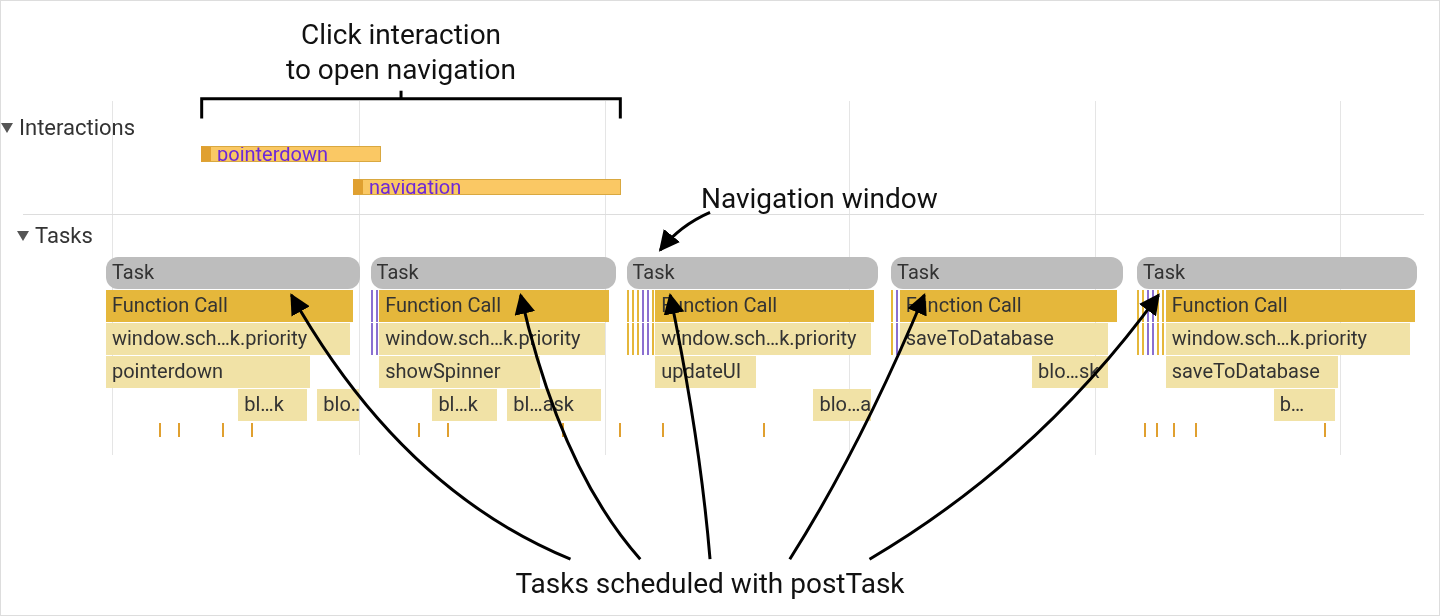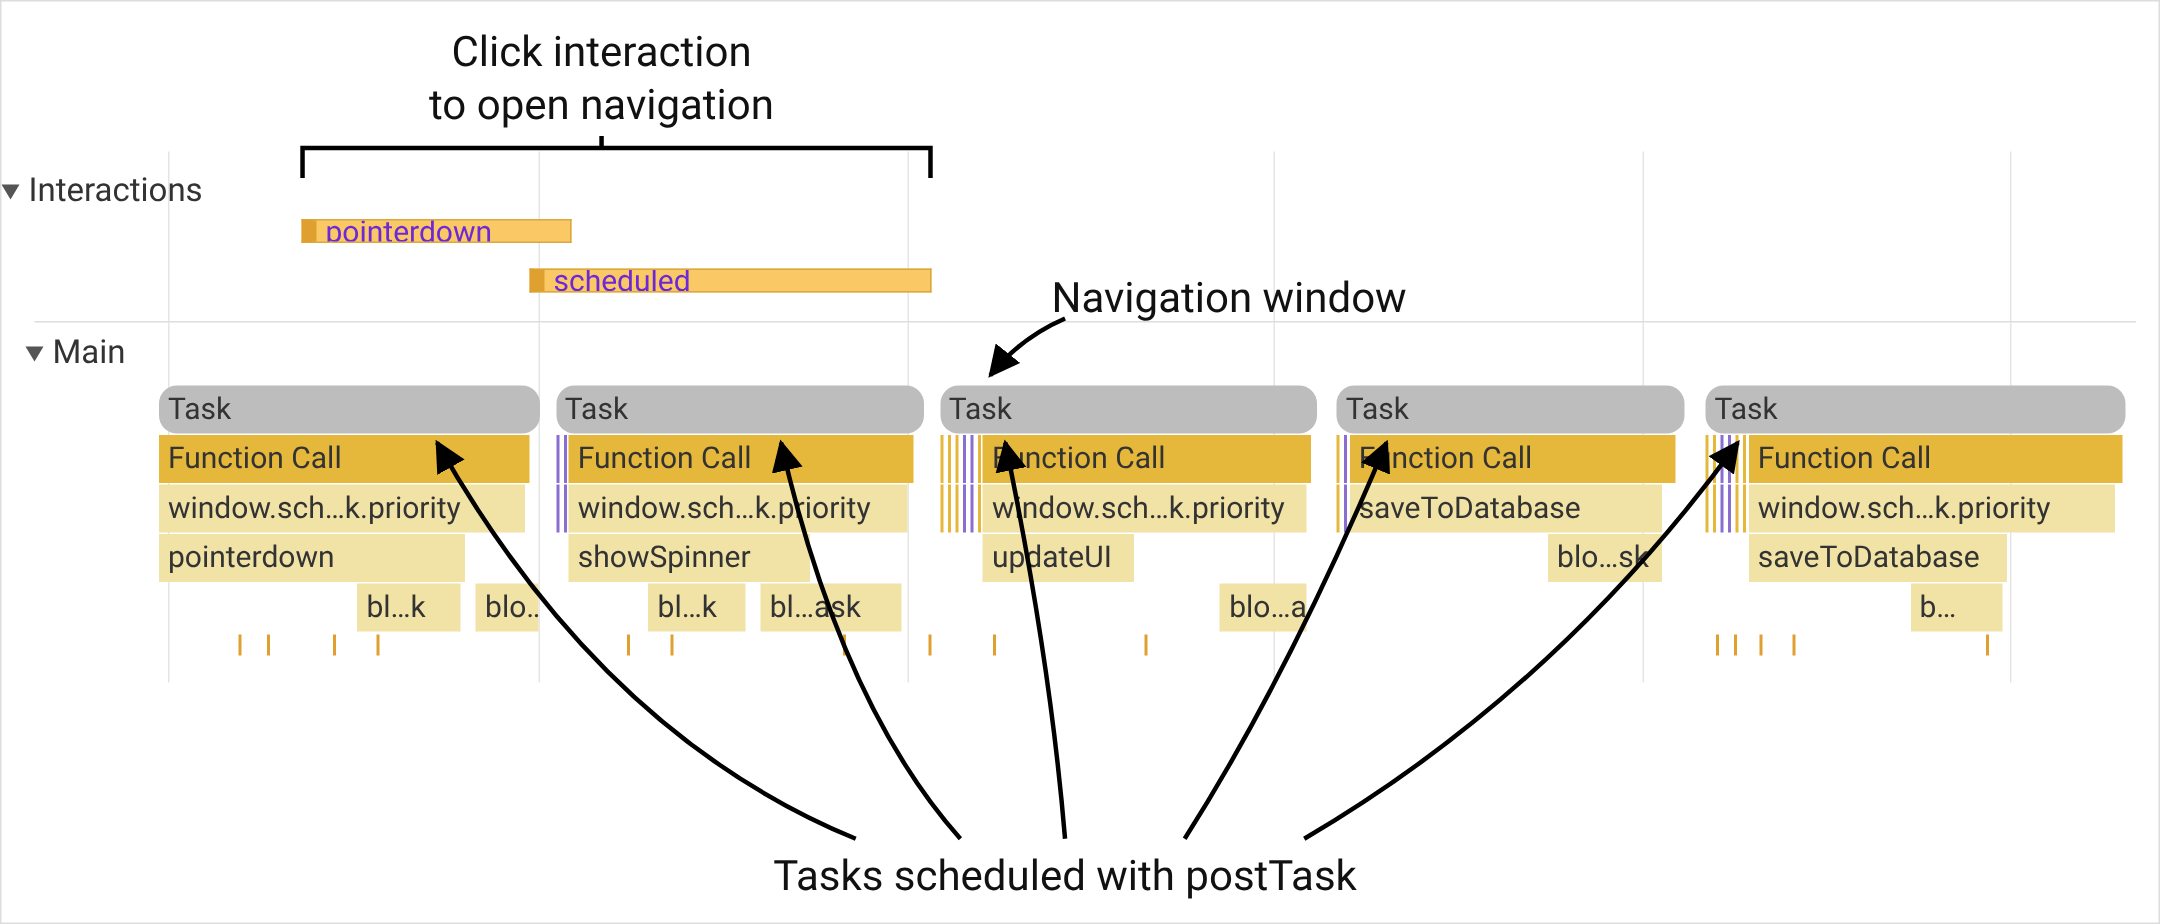--- a/index.html
+++ b/index.html
@@ -138,28 +138,28 @@
 
   <div class="track-label" style="left:0; top:114px;align-items:center;">
     <span class="chevron"></span>
     <span>Interactions</span>
   </div>
 
   <div class="ibar" style="left:200px; top:145px; width:180px;">
       <span>pointerdown</span>
     </div>
   <div class="ibar" style="left:352px; top:178px; width:268px;">
-      <span>scheduled</span>
+      <span>navigation</span>
     </div>
 
   <div class="track-rule" style="top:213px;"></div>
 
   <div class="track-label" style="left:16px; top:222px;">
     <span class="chevron"></span>
-    <span>Main</span>
+    <span>Tasks</span>
   </div>
 
   <div class="anno" style="left:700px; top:180px;"><span>Navigation window</span></div>
 
   <div class="lane" id="lane-task" style="top:256px;">
       <div class="fr task" style="left: 7.3%; width: 17.7%;">Task</div>
       <div class="fr task" style="left: 25.7%; width: 17.1%;">Task</div>
       <div class="fr task" style="left: 43.5%; width: 17.5%;">Task</div>
       <div class="fr task" style="left: 61.9%; width: 16.1%;">Task</div>
       <div class="fr task" style="left: 79%; width: 19.5%;">Task</div>

